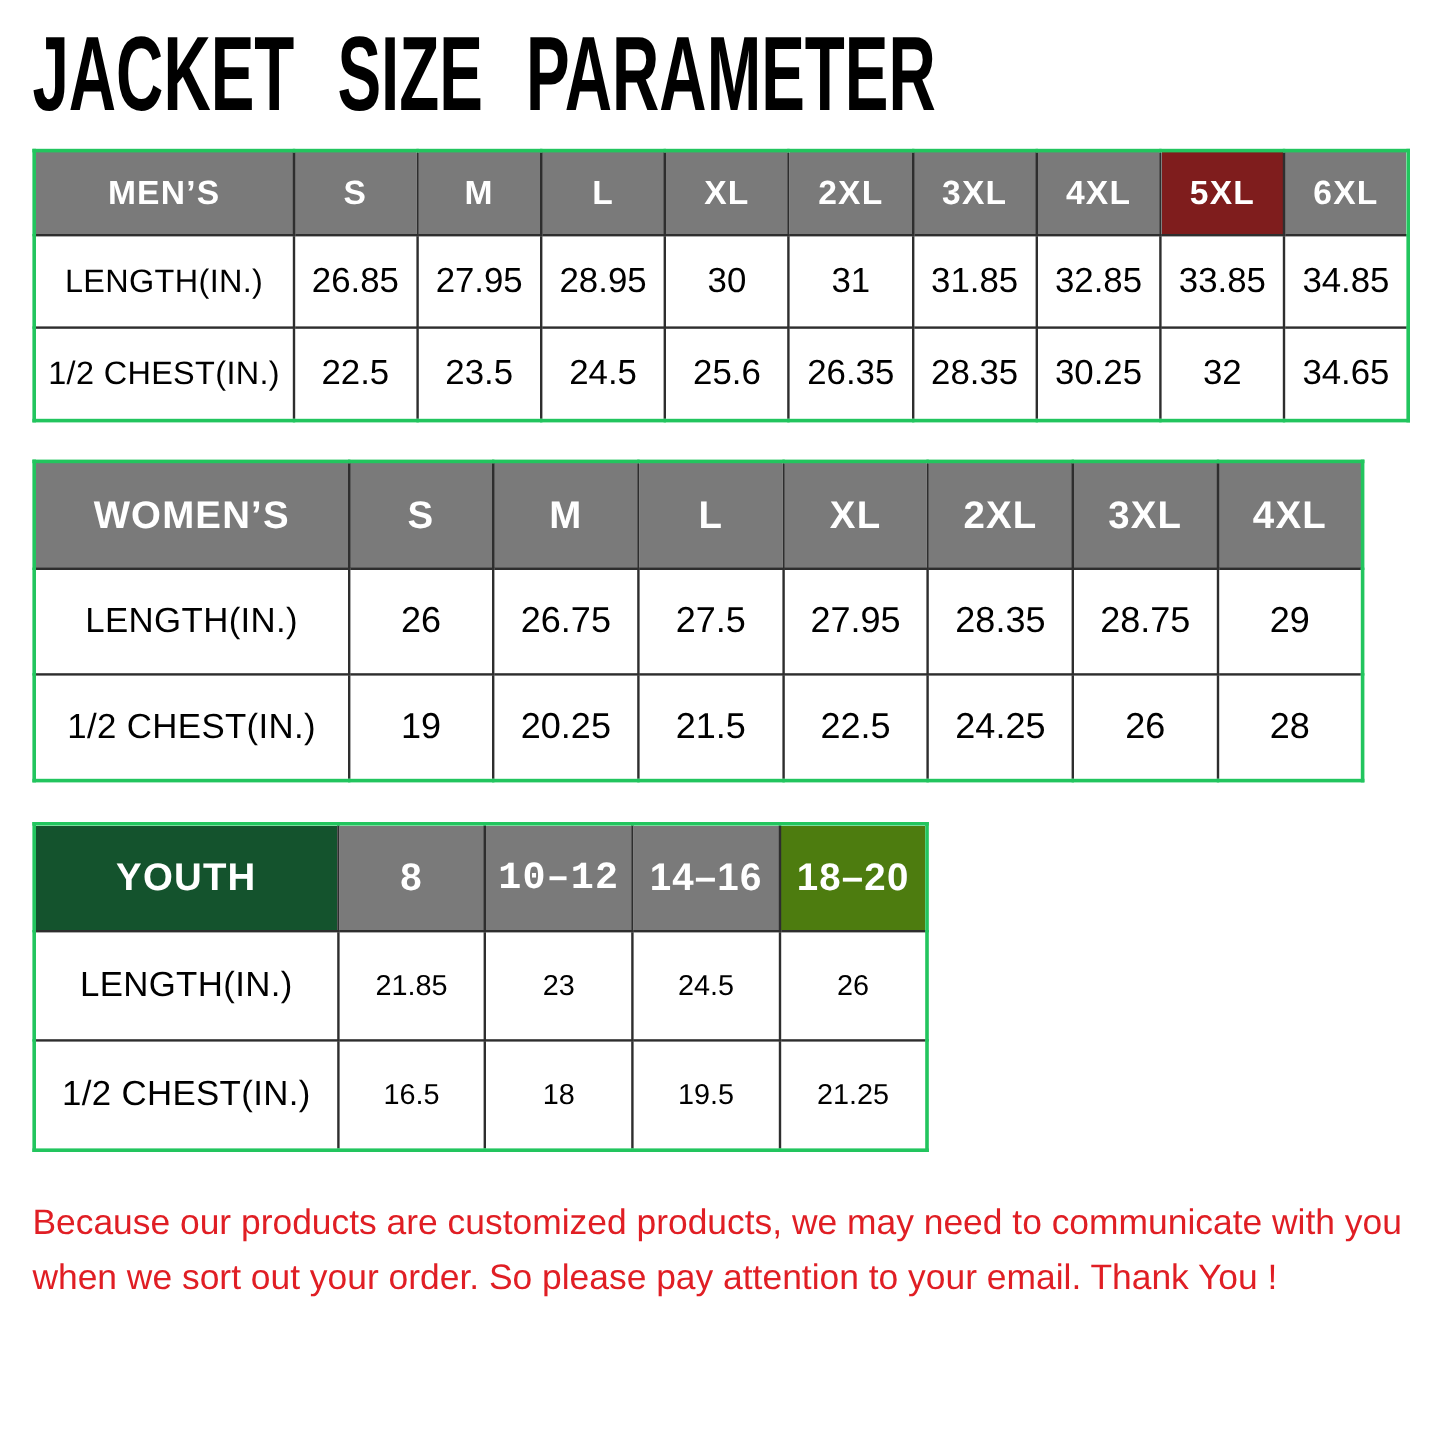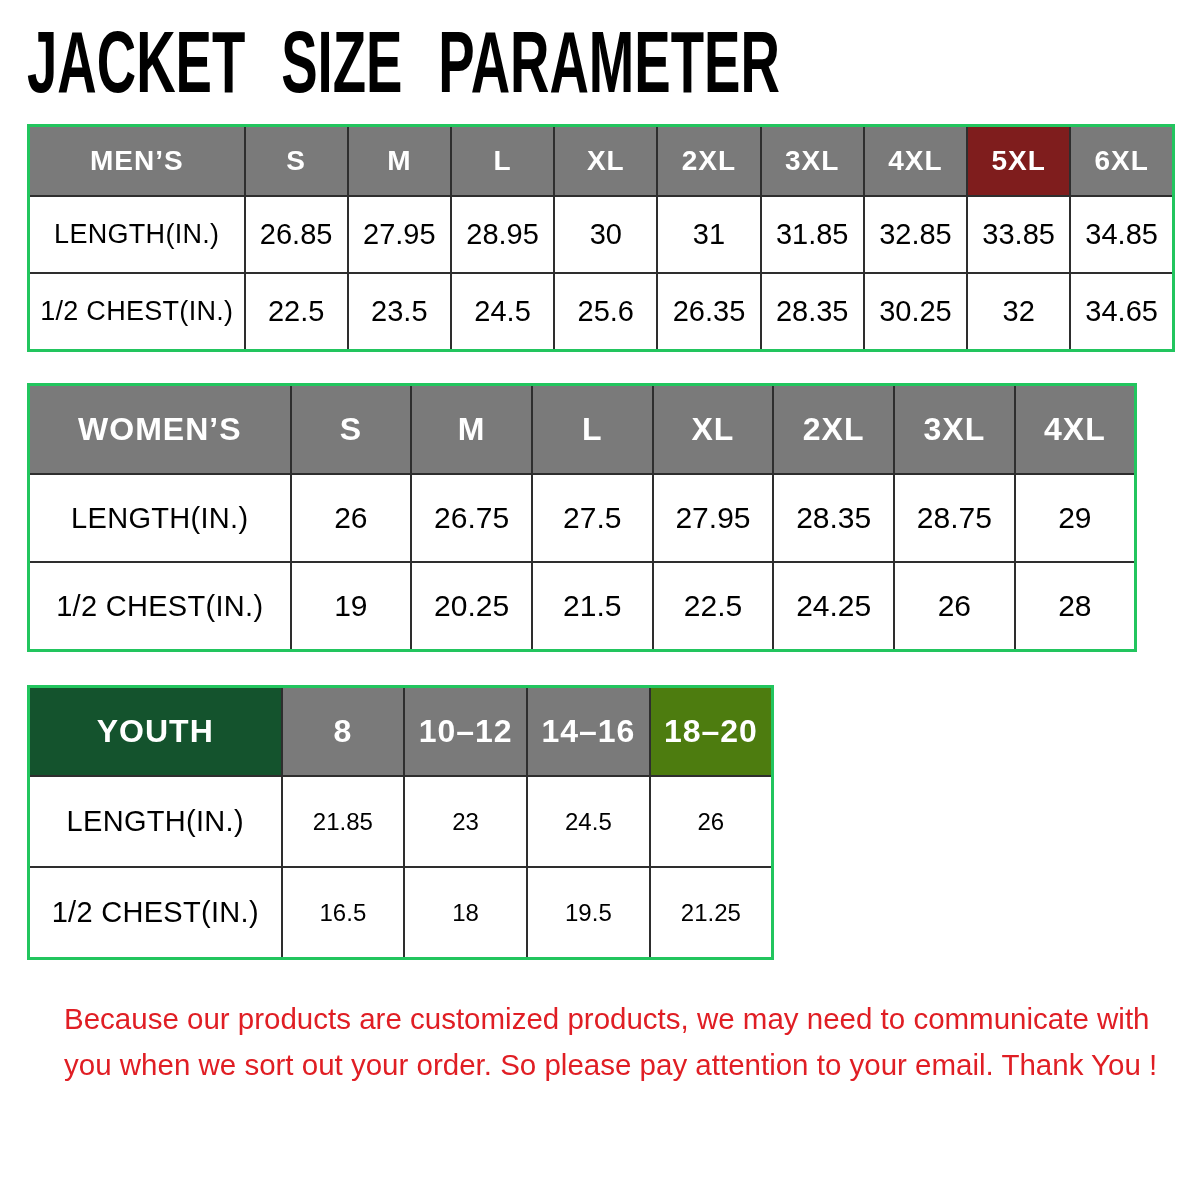--- a/index.html
+++ b/index.html
@@ -75,21 +75,20 @@
   .t-youth td{height:89px;}
   .t-youth td.row-label{font-size:29px;}
   .t-youth td.val{font-size:24px;}
 
   
   .footer-note{
     margin-top:36px;
     max-width:1160px;
     font-size:29.5px;
     line-height:1.55;
-    margin-left:37px;
   }
 </style>
 </head>
 <body>
 
 <div class="page">
 
   <div class="title-wrap">
     <span class="page-title" style="color: rgb(0, 0, 0);">JACKET SIZE PARAMETER</span>
   </div>
@@ -198,21 +197,21 @@
       <col style="width:253px">
       <col>
         <col>
         <col>
         <col>
     </colgroup>
     <tbody>
         <tr>
       <th class="gray-head" style="background: #14532d;">YOUTH</th>
       <th class="gray-head" style="background: rgb(122, 122, 122);">8</th>
-      <th class="gray-head" style="background: rgb(122, 122, 122);">10–12</th>
+      <th class="gray-head" style="background: rgb(122, 122, 122); font-family: Liberation Mono, monospace;">10–12</th>
       <th class="gray-head" style="background: rgb(122, 122, 122);">14–16</th>
       <th class="gray-head" style="background: #4d7c0f;">18–20</th>
     </tr>
     <tr>
       <td class="row-label">LENGTH(IN.)</td>
       <td class="val">21.85</td>
       <td class="val">23</td>
       <td class="val">24.5</td>
       <td class="val">26</td>
     </tr>

